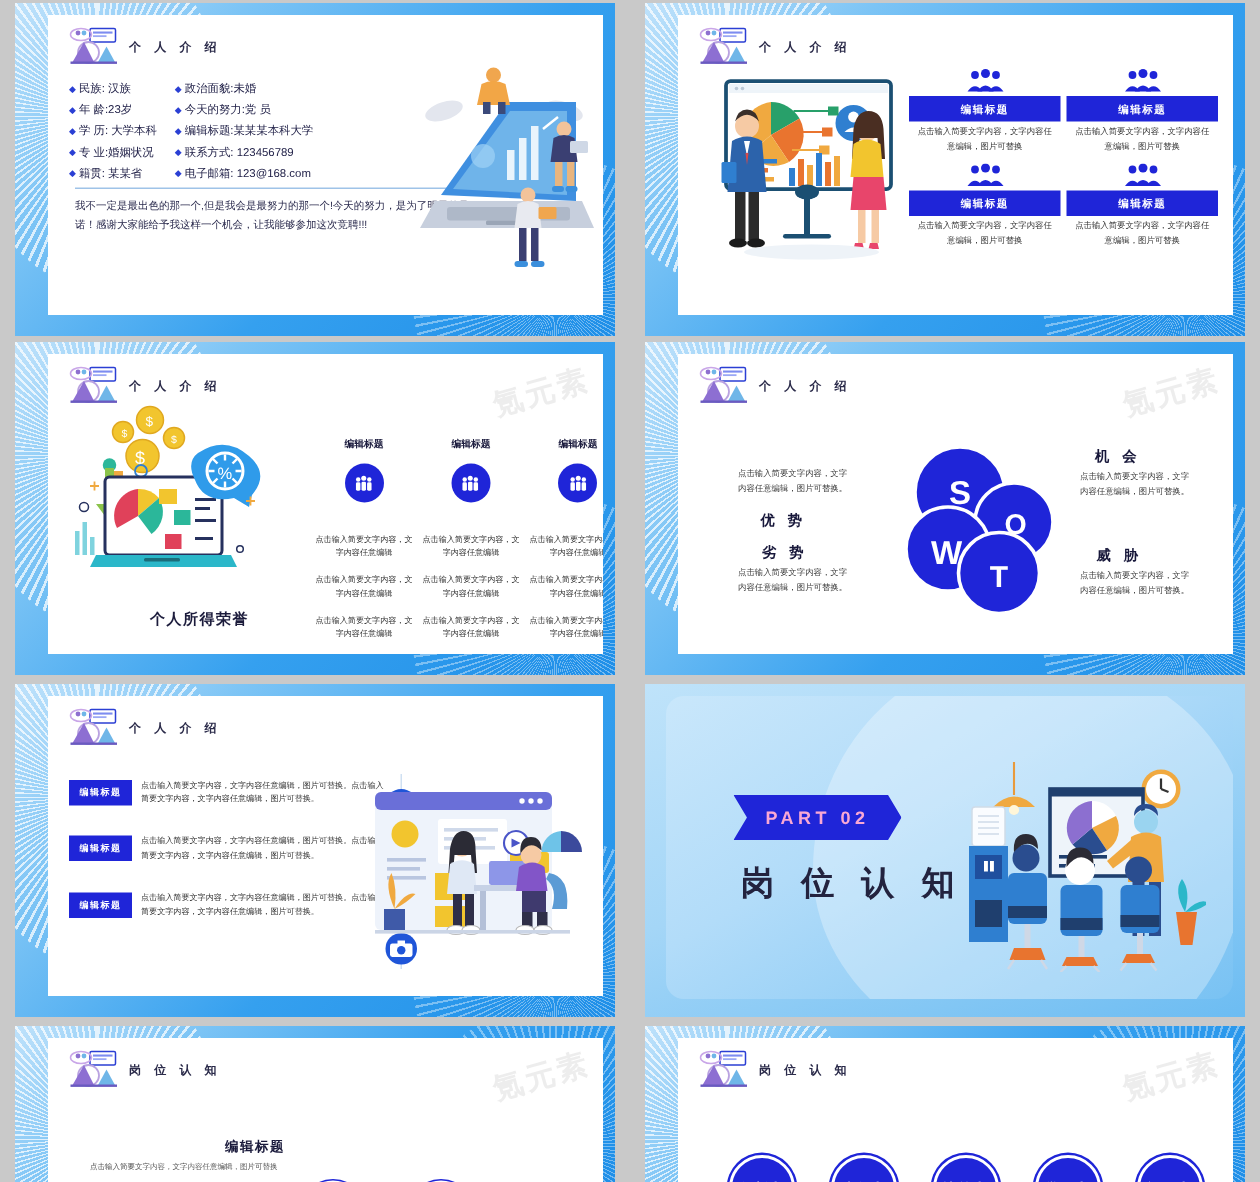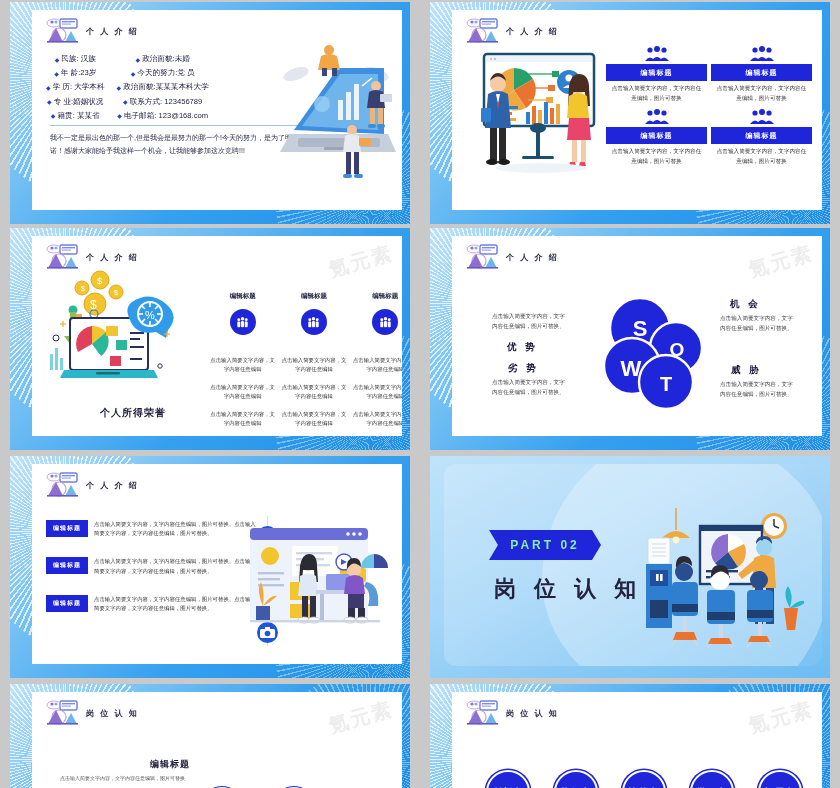--- a/index.html
+++ b/index.html
@@ -53,30 +53,30 @@
   
   .card {
     position:absolute;
     left:22px; top:8px; right:8px; bottom:14px;
     background:#fff;
     overflow:hidden;
   }
   .slide.s7 .card, .slide.s8 .card { bottom:0; }
 
   
-  .hdr { position:absolute; left:14px; top:8px; display:flex; align-items:center; gap:6px; }
+  .hdr { position:absolute; left:14px; top:8px; display:flex; align-items:center; gap:6px;font-family:Liberation Mono, monospace; }
   .hdr-ill { width:34px; height:26px; position:relative; flex:0 0 auto; }
   .hdr-title {
     font-size:8px; color:#2b2b4a; letter-spacing:2px; font-weight:bold;
     white-space:nowrap;
   }
 
   
   .info { position:absolute; left:14px; top:44px; display:flex; gap:12px; }
-  .info-col { display:flex; flex-direction:column; gap:4.2px;align-items:center; }
+  .info-col { display:flex; flex-direction:column; gap:4.2px; }
   .info-li { font-size:7.6px; color:#23234a; white-space:nowrap; display:flex; align-items:center; gap:2px;}
   .dia { color:#2a3fd4; font-size:6px; }
   .rule { position:absolute; left:18px; top:115px; width:250px; height:1px; background:#9fc3e8; }
   .para { position:absolute; left:18px; top:122px; width:268px; font-size:7px; color:#2a2a4d; line-height:1.85; }
   .laptop-ill { position:absolute; right:6px; top:24px; width:120px; height:150px; }
 
   
   .board-ill { position:absolute; left:14px; top:38px; width:150px; height:150px; }
   .grid2 { position:absolute; right:10px; top:36px; width:206px;
            display:grid; grid-template-columns:1fr 1fr; gap:6px 4px; }
@@ -117,21 +117,21 @@
 
   
   .part-bg { position:absolute; inset:0; background:linear-gradient(160deg,#bfe3fa 0%,#a4d6f7 45%,#6cbcf2 100%); }
   .part-card { position:absolute; left:14px; top:8px; right:8px; bottom:12px; border-radius:12px; overflow:hidden;
                background:linear-gradient(150deg,#c9e7fb 0%,#b2dcf9 40%,#79c2f3 100%);}
   .part-blob { position:absolute; right:-10px; top:-30px; width:290px; height:280px; border-radius:48% 52% 44% 56%/52% 46% 54% 48%;
                background:rgba(255,255,255,.30); }
   .part-tag { position:absolute; left:45px; top:66px; width:112px; height:30px; background:#1f25d8;
               clip-path:polygon(0 0,92% 0,100% 50%,92% 100%,0 100%,8% 50%);
               display:flex; align-items:center; justify-content:center;
-              color:#86efac; font-size:12px; font-weight:bold; letter-spacing:3px;}
+              color:#f9a8d4; font-size:12px; font-weight:bold; letter-spacing:3px;}
   .part-title { position:absolute; left:50px; top:110px; font-size:22px; font-weight:bold; color:#23233f; letter-spacing:6px;}
   .meeting-ill { position:absolute; right:18px; bottom:18px; width:190px; height:140px; }
 
   
   .cut-title { position:absolute; left:118px; top:66px; font-size:9px; font-weight:bold; color:#1b1b3c; letter-spacing:1px;}
   .cut-sub { position:absolute; left:28px; top:82px; width:150px; font-size:5px; color:#555; line-height:1.6;}
   .ring { position:absolute; width:44px; height:44px; border:1.6px solid #1f25d8; border-radius:50%; }
   .blue-circ { position:absolute; width:44px; height:44px; border-radius:50%; background:#1f25d8;
                border:2px solid #fff; box-shadow:0 0 0 1.6px #1f25d8;
                display:flex; align-items:center; justify-content:center;
@@ -194,21 +194,21 @@
           <div class="info-li">
               <span class="dia">◆</span>
               <span>政治面貌:未婚</span>
             </div>
           <div class="info-li">
               <span class="dia">◆</span>
               <span>今天的努力:党 员</span>
             </div>
           <div class="info-li">
               <span class="dia">◆</span>
-              <span>政治面貌:某某某本科大学</span>
+              <span>编辑标题:某某某本科大学</span>
             </div>
           <div class="info-li">
               <span class="dia">◆</span>
               <span>联系方式: 123456789</span>
             </div>
           <div class="info-li">
               <span class="dia">◆</span>
               <span>电子邮箱: 123@168.com</span>
             </div>
         </div>

